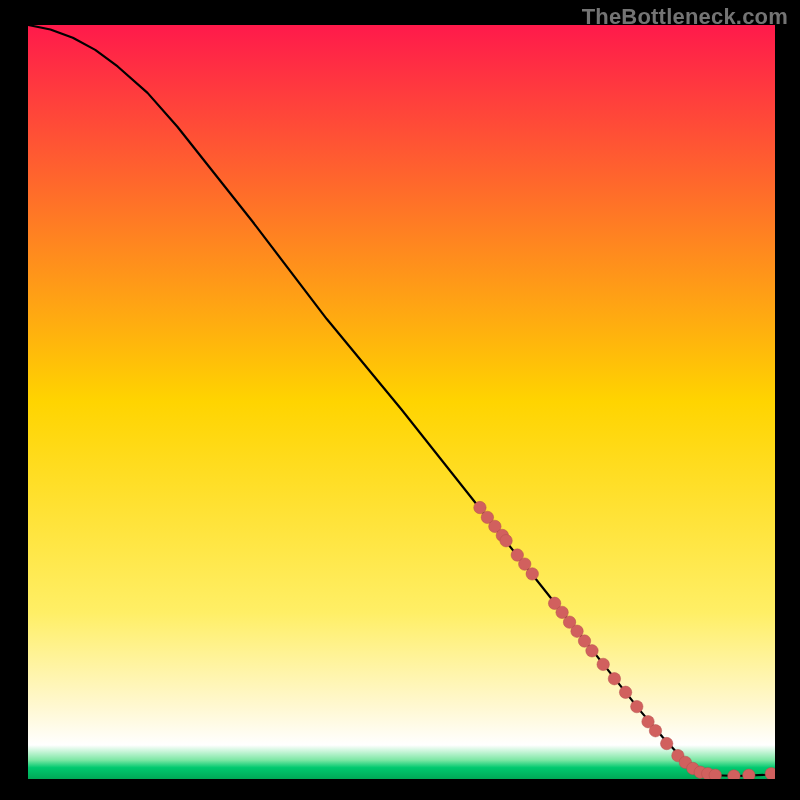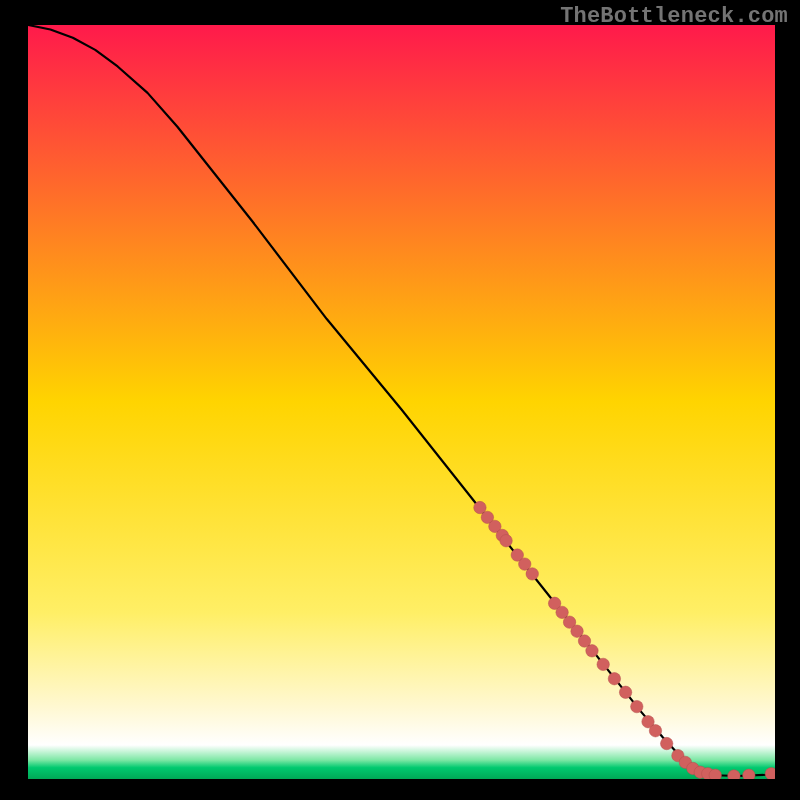--- a/index.html
+++ b/index.html
@@ -2,21 +2,21 @@
 <html><head>
 <meta charset="utf-8">
 <style>
   * { margin: 0; padding: 0; box-sizing: border-box; }
   html, body { width: 800px; height: 800px; background: #000; overflow: hidden; }
   .wrap { position: relative; width: 800px; height: 800px; }
   .watermark {
     position: absolute;
     top: 4px;
     right: 12px;
-    font-family: Liberation Mono, monospace;
+    font-family: Liberation Sans, sans-serif;
     font-size: 22px;
     font-weight: 600;
     color: #747474;
     letter-spacing: 0.2px;
   }
   .plot {
     position: absolute;
     left: 28px;
     top: 25px;
     width: 747px;

